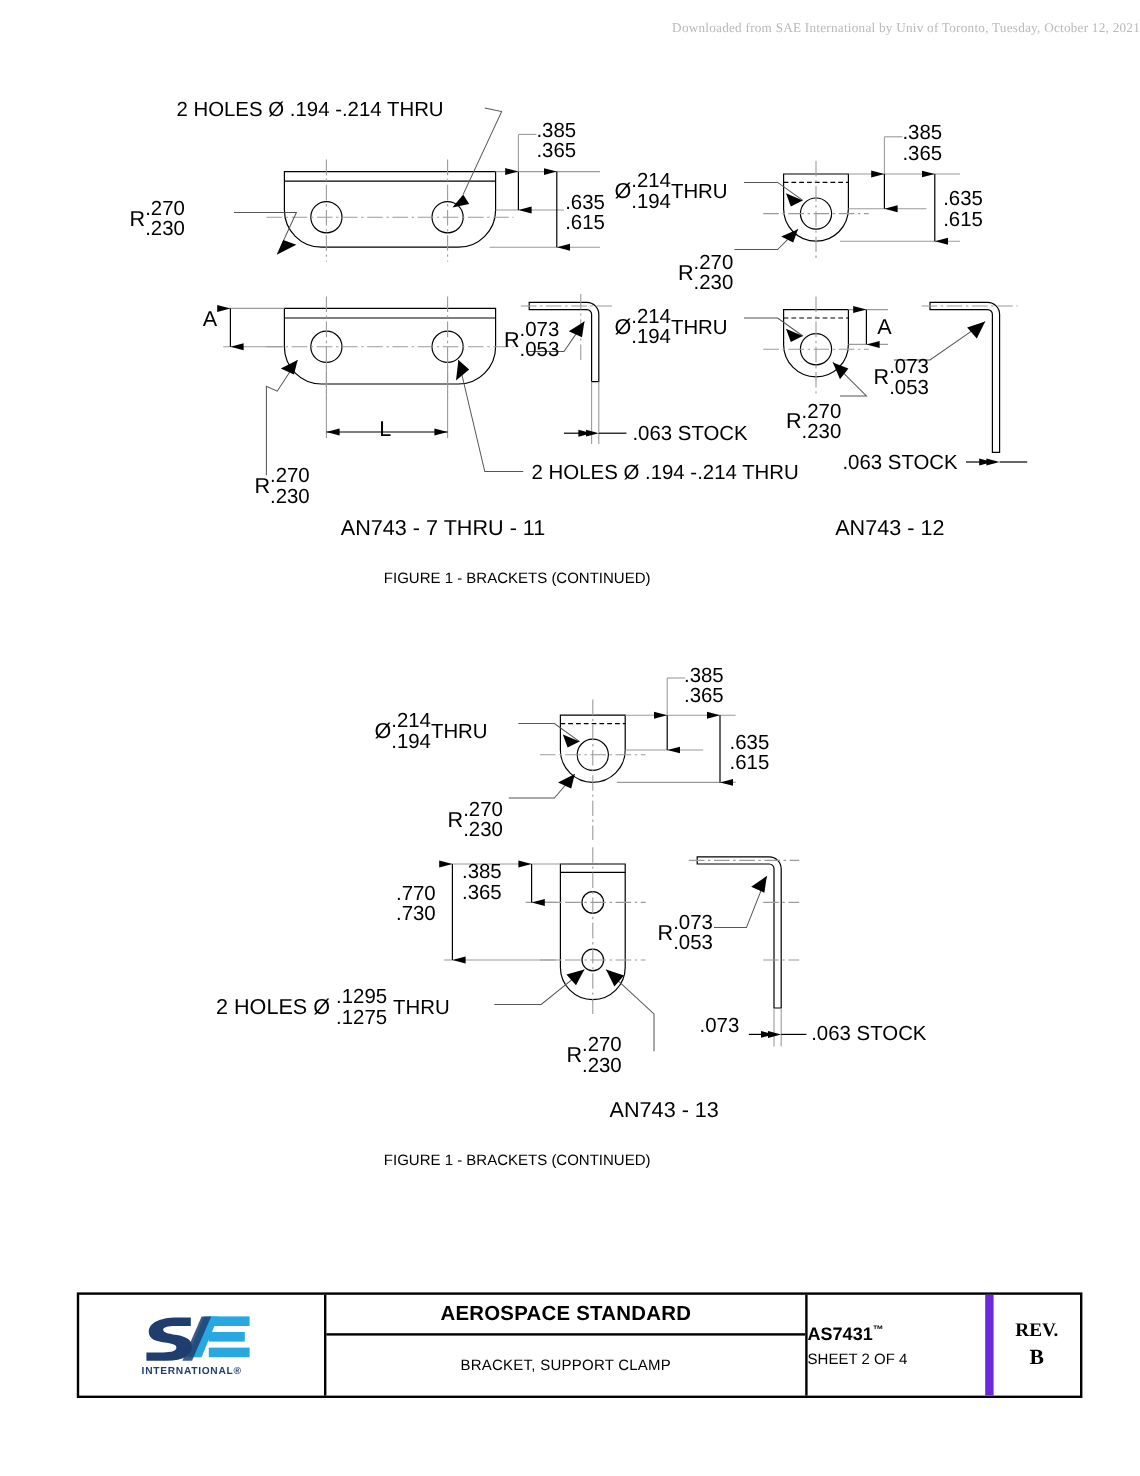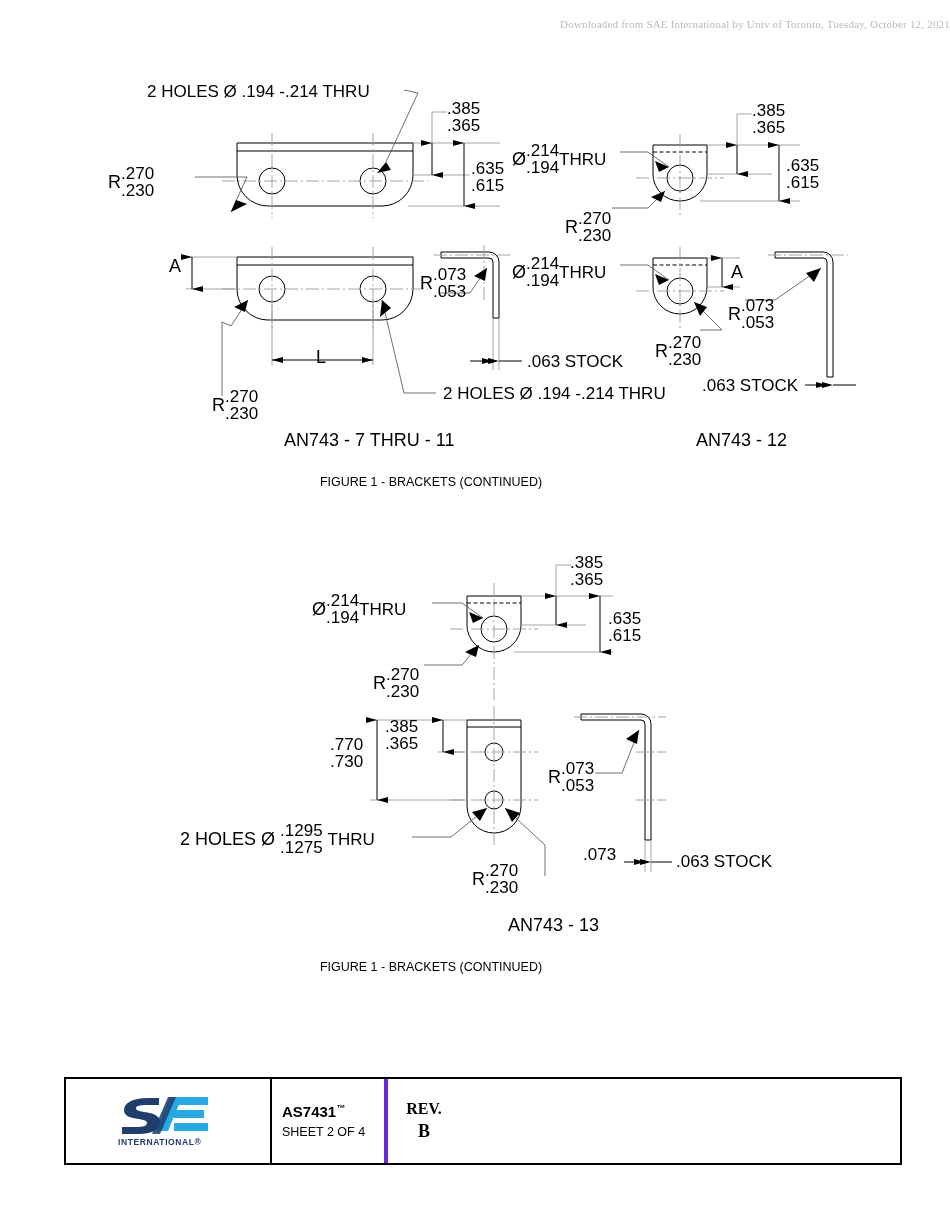--- a/index.html
+++ b/index.html
@@ -107,24 +107,23 @@
     font-size: 17px;
     letter-spacing: .2px;
   }
   .tb-mid-bot {
     flex: 1;
     display: flex; align-items: center; justify-content: center;
     font-size: 12.5px;
     letter-spacing: .2px;
   }
   .tb-doc {
-    width: 116px;
-    border-right: 4px solid #6d28d9;
+    width: 155px;
+    border-right: 7px solid #6d28d9;
     display: flex; flex-direction: column; justify-content: center;
-    padding-left: 10px;
     gap: 5px;
   }
   .tb-doc .docno { font-weight: bold; font-size: 15px; }
   .tb-doc .docno sup { font-size: 9px; font-weight: bold; vertical-align: super; }
   .tb-doc .sheet-txt { font-size: 12.5px; }
   .tb-rev {
     width: 72px;
     display: flex; flex-direction: column;
     align-items: center; justify-content: center;
     gap: 3px;
@@ -555,20 +554,24 @@
                  C35 31 31 32 24 32 L10 32 L10 39 L27 39 C41 39 48 34 48 27
                  C48 21 42 18 32 17 C26 16 24 15 24 13 C24 11 28 10 34 10
                  L47 10 L47 3 Z" fill="#1f3e6e"></path>
 
         <path d="M40 39 L56 2 L64 2 L48 39 Z" fill="#1f3e6e" opacity="0.85"></path>
       </svg>
       <span class="tag"><span>INTERNATIONAL</span><span>®</span></span>
     </div>
   </div>
 
+  <div class="tb-mid">
+    <div class="tb-mid-top">AEROSPACE STANDARD</div>
+    <div class="tb-mid-bot">BRACKET, SUPPORT CLAMP</div>
+  </div>
 
   <div class="tb-doc">
     <div class="docno"><span>AS7431</span><sup>™</sup></div>
     <div class="sheet-txt">SHEET 2 OF 4</div>
   </div>
 
   <div class="tb-rev">
     <div class="rev-lbl">REV.</div>
     <div class="rev-val">B</div>
   </div>

